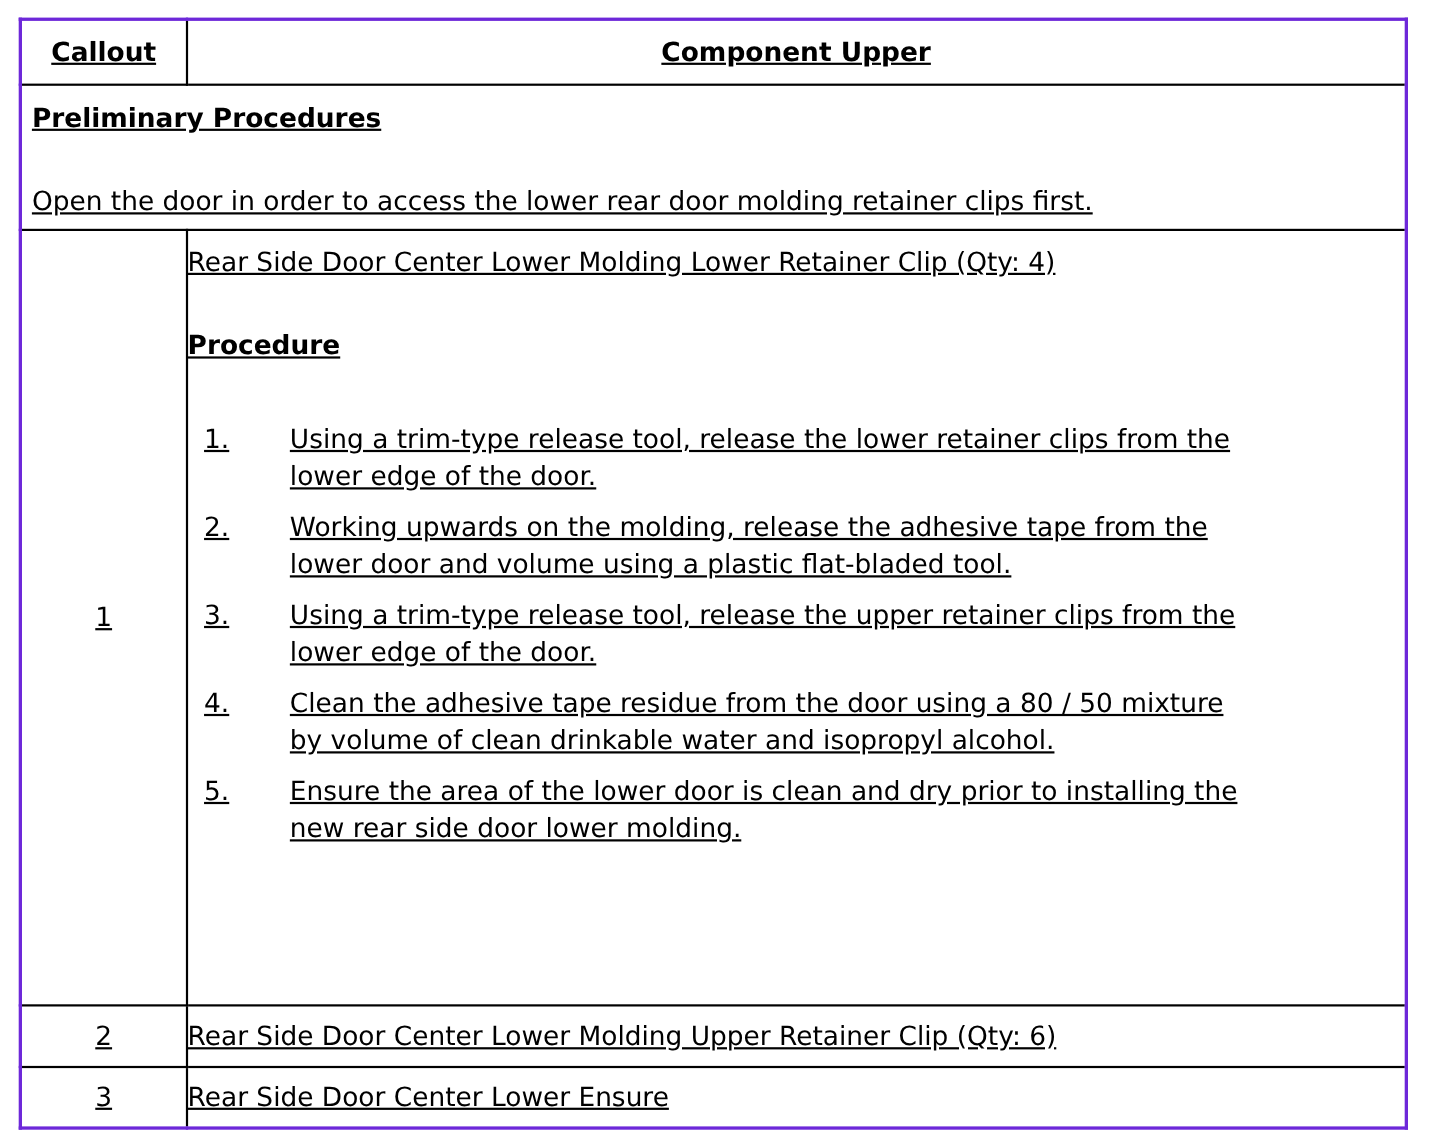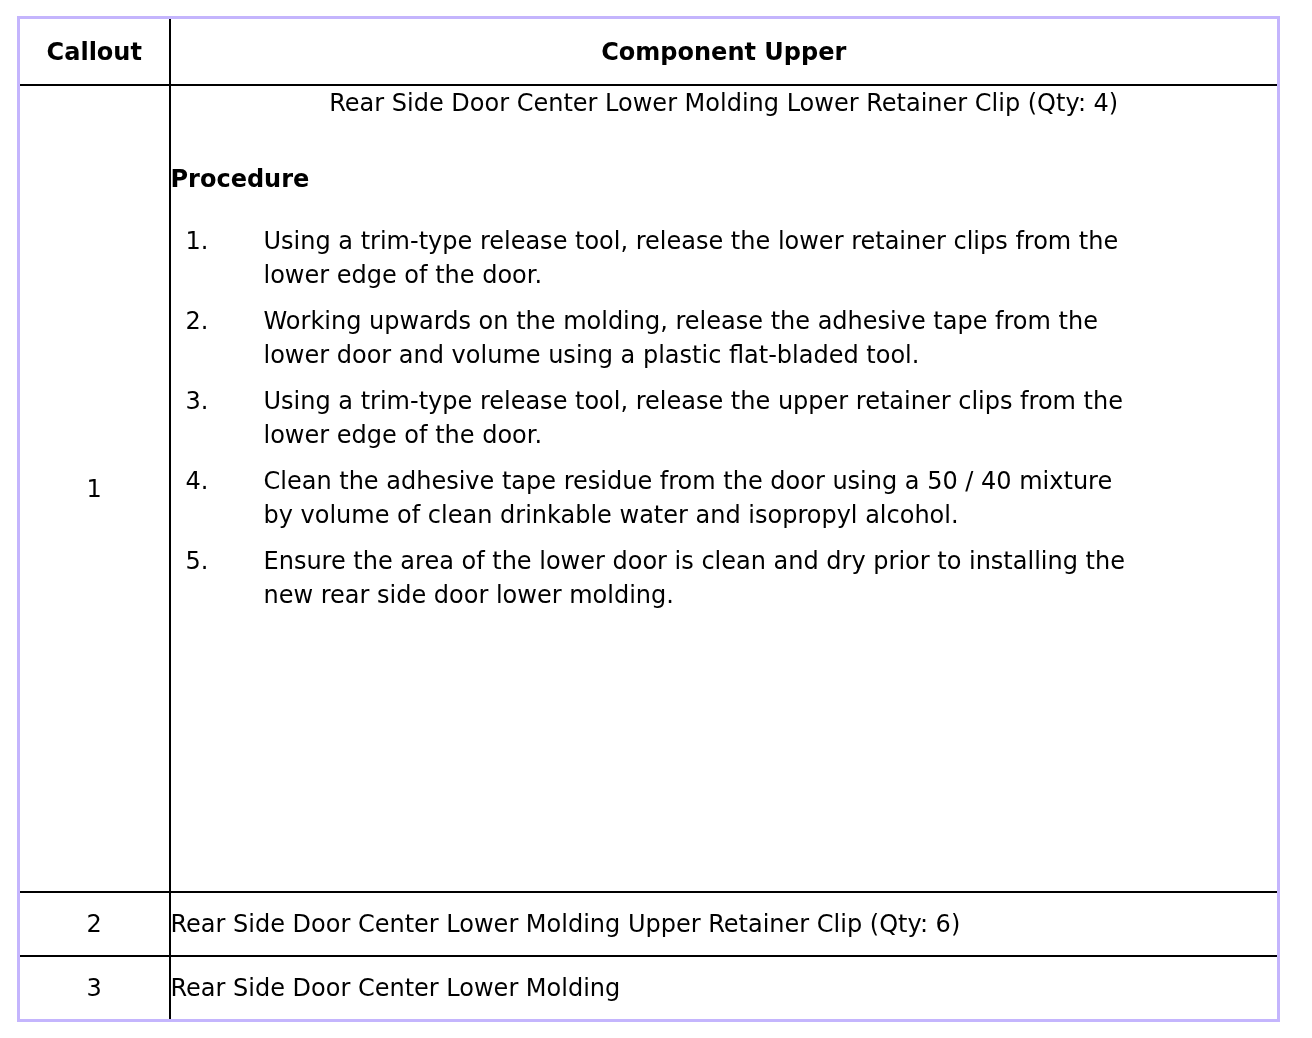--- a/index.html
+++ b/index.html
@@ -24,21 +24,22 @@
     font-size: 24px;
     line-height: 34px;
   }
   table.component-table th,
   table.component-table td {
     border: 2px solid #000000;
     box-sizing: border-box;
     padding: 0;
   }
   table.component-table {
-    border: 3px solid #c4b5fd;
+    border: 3px solid #6d28d9;
+    text-decoration: underline;
   }
   col.callout-col { width: 151px; }
   col.component-col { width: 1109px; }
 
   tr.header-row { height: 59px; }
   tr.header-row th {
     font-weight: bold;
     text-align: center;
     vertical-align: middle;
   }
@@ -56,24 +57,24 @@
 
   tr.procedure-row { height: 705px; }
   td.callout-cell {
     text-align: center;
     vertical-align: middle;
   }
   td.component-cell-procedure {
     vertical-align: top;
     padding: 12px 10px 0 8px;
   }
-  .component-title { margin: 0 0 42px 0; text-align: center; }
+  .component-title { margin: 11px 0 42px 0; }
   .procedure-heading {
     font-weight: bold;
-    margin: 0 0 28px 0;
+    margin: 0 0 51px 0;
   }
   ol.steps {
     list-style: none;
     margin: 0;
     padding: 0 0 0 15px;
   }
   ol.steps li {
     display: grid;
     grid-template-columns: 78px 880px;
     margin-bottom: 12px;
@@ -94,20 +95,26 @@
     <colgroup>
       <col class="callout-col">
       <col class="component-col">
     </colgroup>
     <tbody>
       <tr class="header-row">
         <th>Callout</th>
         <th>Component Upper</th>
       </tr>
 
+      <tr class="preliminary-row">
+        <td colspan="2">
+          <p class="prelim-title">Preliminary Procedures</p>
+          <p class="prelim-text">Open the door in order to access the lower rear door molding retainer clips first.</p>
+        </td>
+      </tr>
 
       <tr class="procedure-row">
         <td class="callout-cell">1</td>
         <td class="component-cell-procedure">
           <p class="component-title">Rear Side Door Center Lower Molding Lower Retainer Clip (Qty: 4)</p>
           <p class="procedure-heading">Procedure</p>
           <ol class="steps">
             <li>
               <span class="step-num">1.</span>
               <span class="step-text">Using a trim-type release tool, release the lower retainer clips from the lower edge of the door.</span>
@@ -115,34 +122,34 @@
             <li>
               <span class="step-num">2.</span>
               <span class="step-text">Working upwards on the molding, release the adhesive tape from the lower door and volume using a plastic flat-bladed tool.</span>
             </li>
             <li>
               <span class="step-num">3.</span>
               <span class="step-text">Using a trim-type release tool, release the upper retainer clips from the lower edge of the door.</span>
             </li>
             <li>
               <span class="step-num">4.</span>
-              <span class="step-text">Clean the adhesive tape residue from the door using a 50 / 40 mixture by volume of clean drinkable water and isopropyl alcohol.</span>
+              <span class="step-text">Clean the adhesive tape residue from the door using a 80 / 50 mixture by volume of clean drinkable water and isopropyl alcohol.</span>
             </li>
             <li>
               <span class="step-num">5.</span>
               <span class="step-text">Ensure the area of the lower door is clean and dry prior to installing the new rear side door lower molding.</span>
             </li>
           </ol>
         </td>
       </tr>
 
       <tr class="simple-row">
         <td class="callout-cell">2</td>
         <td class="component-cell-simple">Rear Side Door Center Lower Molding Upper Retainer Clip (Qty: 6)</td>
       </tr>
 
       <tr class="simple-row">
         <td class="callout-cell">3</td>
-        <td class="component-cell-simple">Rear Side Door Center Lower Molding</td>
+        <td class="component-cell-simple">Rear Side Door Center Lower Ensure</td>
       </tr>
     </tbody>
   </table>
 </div>
 
 </body></html>

